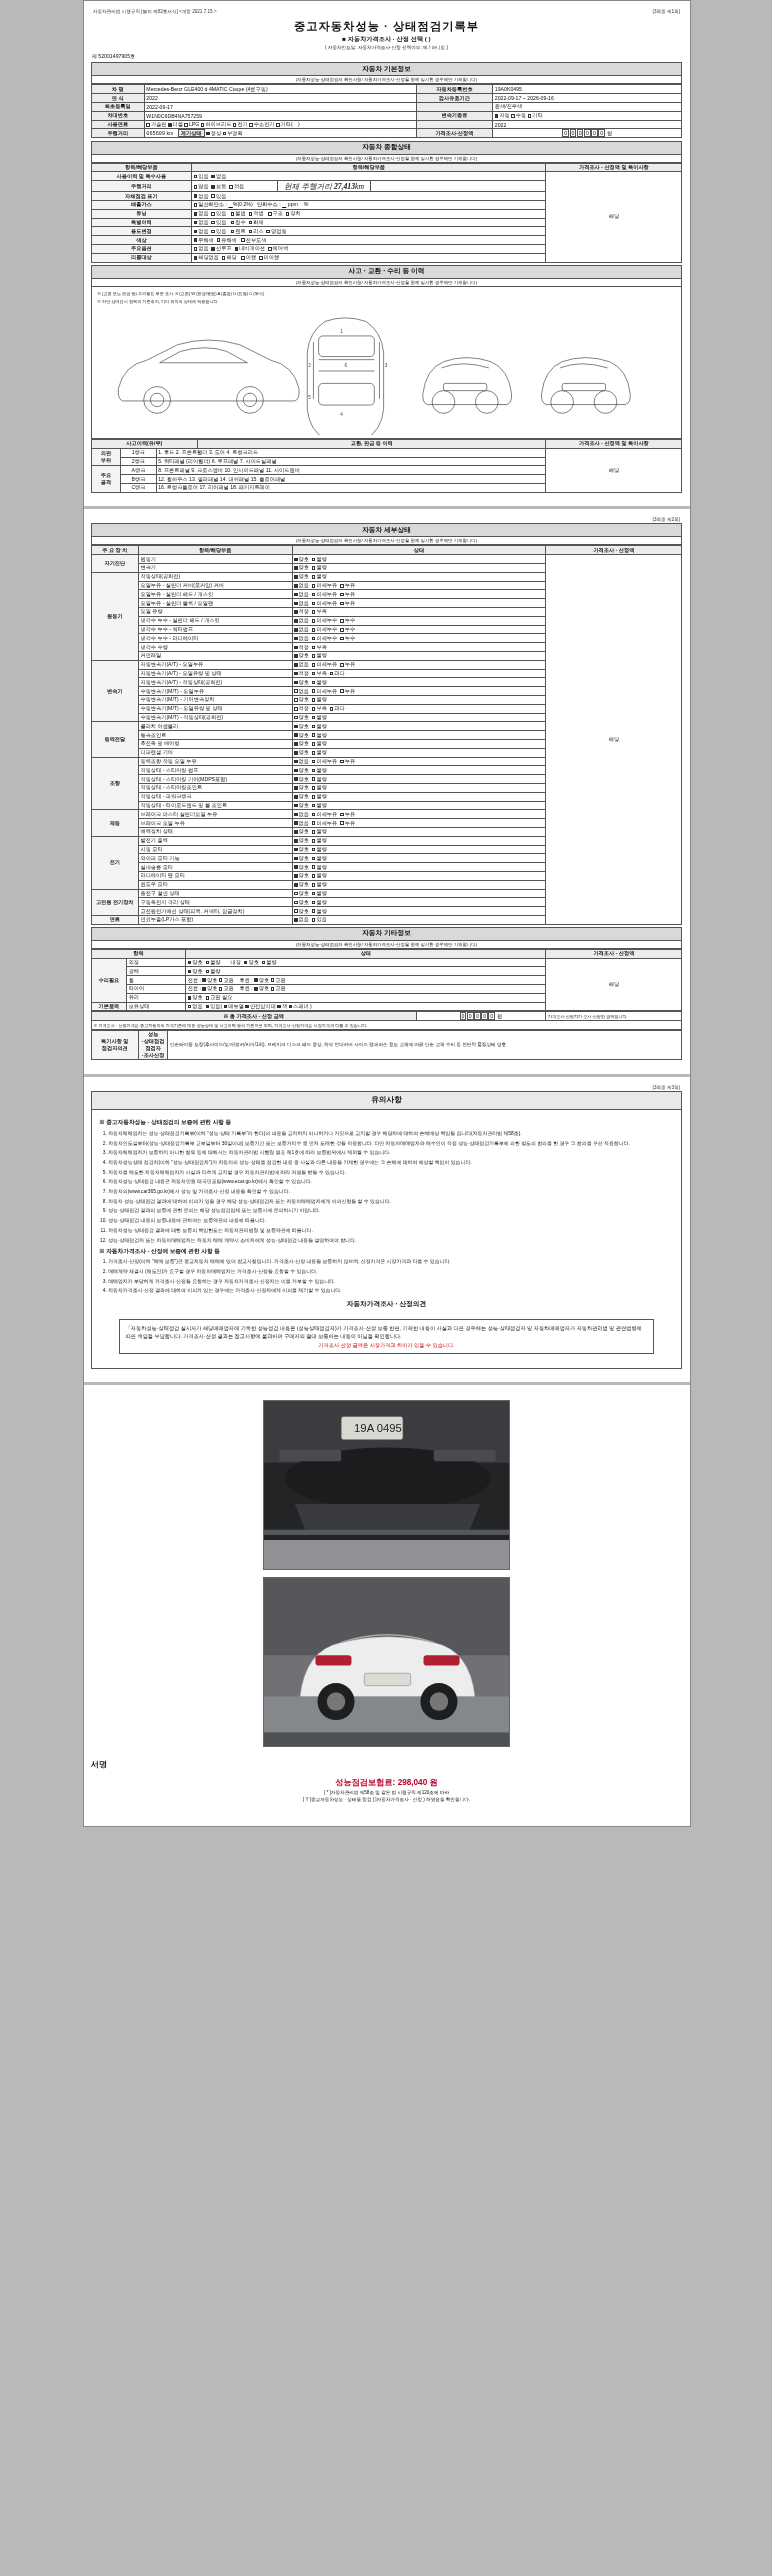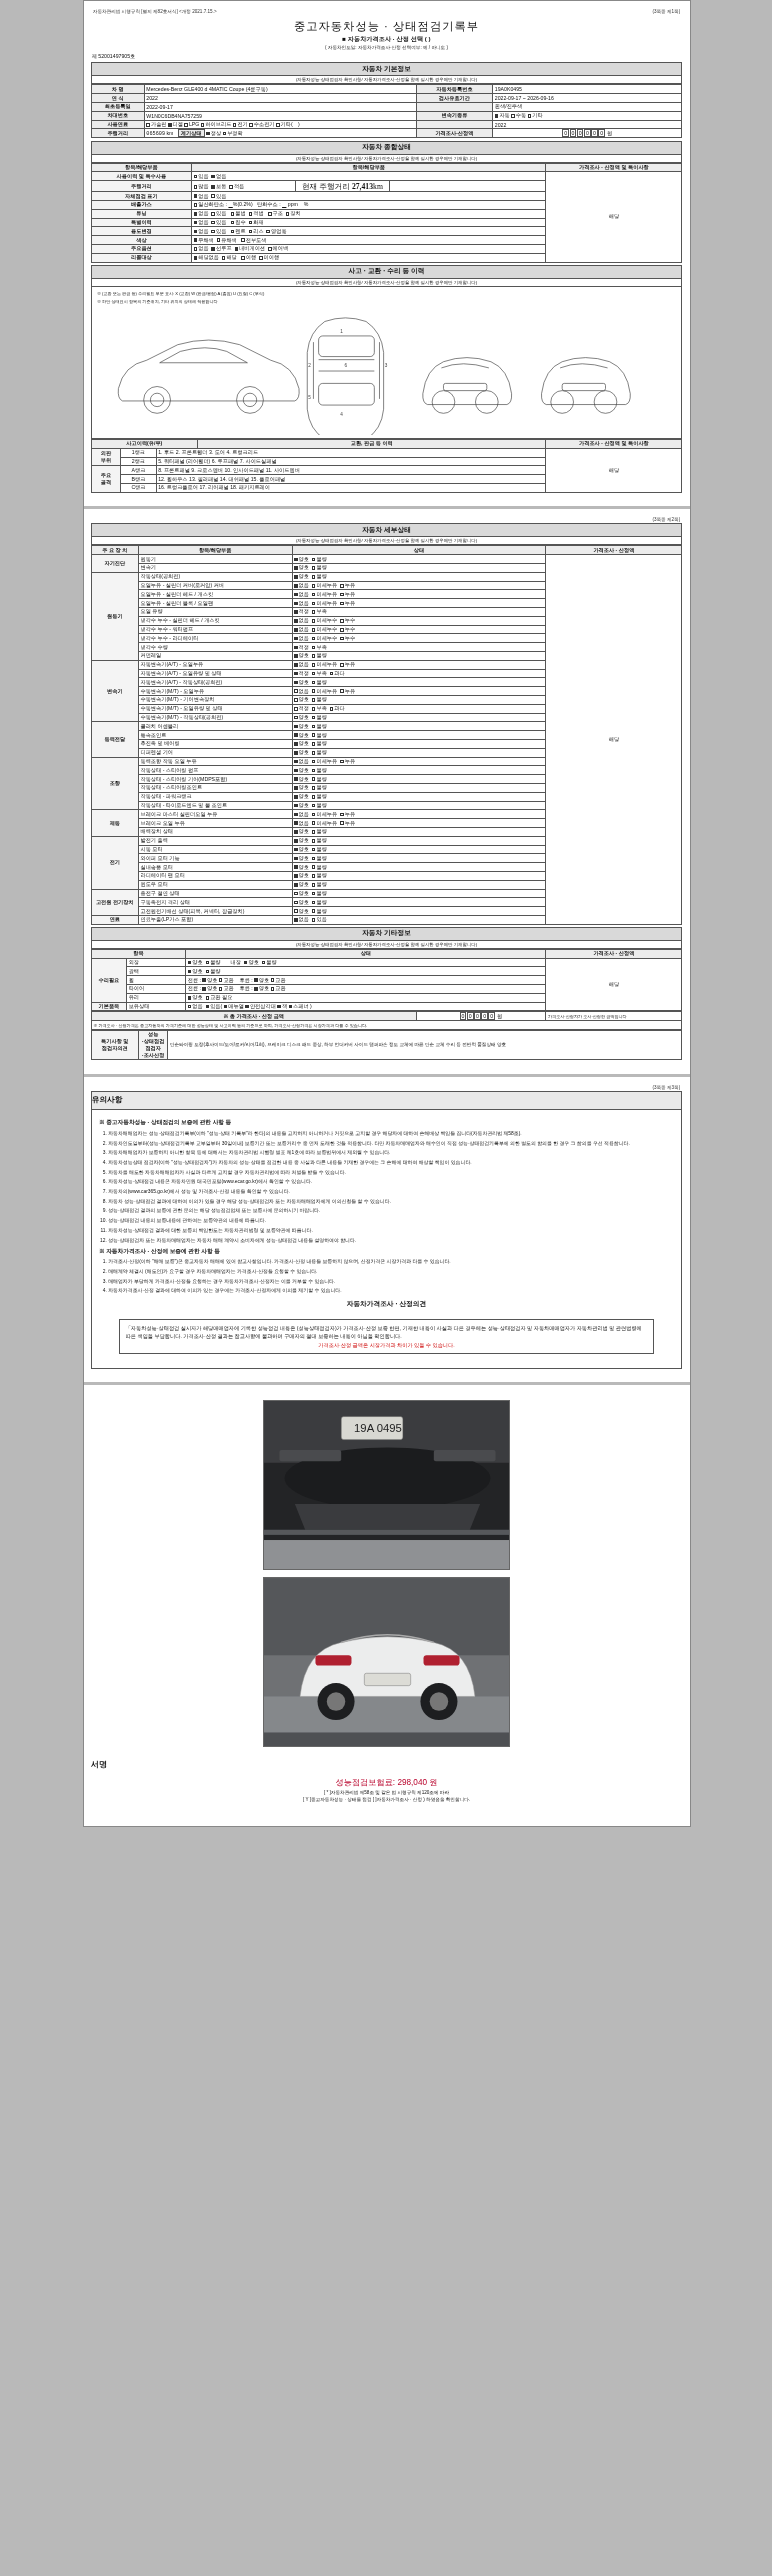--- a/index.html
+++ b/index.html
@@ -14,50 +14,50 @@
     width:608px; margin:0 auto; background:#fff;
     border:0.5px solid #888; padding:0; position:relative;
   }
   .sheet { margin:0 auto 13.4px auto; }
   .sheet:first-child { padding-top:11.3px; }
   .topline { display:flex; justify-content:space-between; font-size:4.6px; color:#333; padding:1px 2.1px; }
   .topline .l { font-size:4.6px; }
   table { border-collapse:collapse; width:100%; }
   td, th { border:0.5px solid #555; padding:0.5px 1.5px; vertical-align:middle; font-size:5.2px; }
   .ttl {
-    text-align:center; font-size:11.3px; font-weight:normal; letter-spacing:1px;
+    text-align:center; font-size:11.3px; font-weight:bold; letter-spacing:1px;
     padding:4.1px 0 1px 0;
   }
   .subttl { text-align:center; font-size:6.2px; font-weight:bold; padding-bottom:1px; }
   .subttl2 { text-align:center; font-size:4.6px; padding-bottom:3.1px; color:#222; }
   .bar {
     background:#d9d9d9; text-align:center; font-weight:bold; font-size:6.7px;
     border:0.5px solid #555; padding:1.5px 0;
   }
   .barsub { text-align:center; font-size:4.4px; padding:1px 0; border:0.5px solid #555; border-top:none; background:#fff;}
   .hdr { background:#ececec; text-align:center; font-weight:bold; }
   .c { text-align:center; }
   .sm { font-size:4.6px; }
   .xs { font-size:4.1px; }
   .cb { display:inline-block; width:3.6px; height:3.6px; border:0.5px solid #333; margin-right:1px; vertical-align:-0.5px; background:#fff;}
   .cbk { display:inline-block; width:3.6px; height:3.6px; border:0.5px solid #333; margin-right:1px; vertical-align:-0.5px; background:#333;}
   .u { text-decoration:underline; }
   .mono { font-family:"Liberation Mono", monospace; }
   .boxnum { display:inline-block; border:0.5px solid #555; width:6.7px; text-align:center; margin-right:0.5px; font-size:5.2px;}
-  .notice-title { text-align:left; font-weight:bold; font-size:7.7px; padding:3.6px 0; border:0.5px solid #555; background:#e9e9e9;}
+  .notice-title { text-align:center; font-weight:bold; font-size:7.7px; padding:3.6px 0; border:0.5px solid #555; background:#e9e9e9;}
   .notice-body { border:0.5px solid #555; border-top:none; padding:5.2px 7.2px 7.2px 7.2px; }
   .notice-h { font-weight:bold; font-size:5.7px; margin:4.1px 0 2.6px 0; }
   ol.nl { margin:0 0 0 9.3px; padding:0; }
   ol.nl li { margin-bottom:2.6px; line-height:1.45; font-size:4.9px; }
   .decl-box { border:0.5px solid #555; margin:6.2px 20.6px; padding:4.1px 5.2px; text-align:center; font-size:5.2px; }
   .decl-title { text-align:center; font-weight:bold; font-size:6.7px; padding:3.1px 0; }
   .photos-title { text-align:center; font-weight:bold; font-size:7.7px; padding:3.6px 0; border:0.5px solid #555; background:#e9e9e9;}
   .photo { width:247px; height:170px; margin:7.2px auto; border:0.5px solid #666; overflow:hidden; position:relative; }
   .sign-title { text-align:left; font-weight:bold; font-size:8.2px; padding:5.2px 0; }
-  .price { text-align:center; font-size:8.2px; font-weight:normal; color:#b8002a; padding:2.1px 0 1px 0;}
+  .price { text-align:center; font-size:8.2px; font-weight:bold; color:#b8002a; padding:2.1px 0 1px 0;}
   .footnote { text-align:center; font-size:4.6px; padding:1px 0; }
   .diagram { border:0.5px solid #555; border-top:none; padding:3.1px; }
   .carbox { height:129px; position:relative; }
   .legend { font-size:4.1px; line-height:1.5; padding:1px 2.1px; }
   .tight td { padding:0 1.5px; height:8.8px; }
   .labelcol { background:#f4f4f4; text-align:center; font-weight:bold; }
   .red { color:#c00; }
   .hand { font-family:"Liberation Serif", serif; font-size:7.7px; }
 </style>
 </head>
@@ -141,21 +141,21 @@
     <tr>
       <td class="labelcol">사용이력
 및 특수사용</td>
       <td><span class="cb"></span>있음 &nbsp;<span class="cbk"></span>없음</td>
       <td class="c" rowspan="10" style="vertical-align:middle;">해당</td>
     </tr>
     <tr>
       <td class="labelcol">주행거리</td>
       <td>
         <span class="cb"></span>많음 &nbsp;<span class="cbk"></span>보통 &nbsp;<span class="cb"></span>적음
-        <span style="border:0.5px solid #555; padding:0.5px 6.2px; margin-left:49px;" class="hand">현재 주행거리 <b>27,413</b>km</span>
+        <span style="border:0.5px solid #555; padding:0.5px 6.2px; margin-left:31px;font-style:italic;" class="hand">현재 주행거리 <b>27,413</b>km</span>
       </td>
     </tr>
     <tr>
       <td class="labelcol">자체점검 표기</td>
       <td><span class="cbk"></span>없음 &nbsp;<span class="cb"></span>있음</td>
     </tr>
     <tr>
       <td class="labelcol">배출가스</td>
       <td>
         <span class="cb"></span>일산화탄소 : <span class="u">&nbsp;&nbsp;&nbsp;</span>%(0.2%) &nbsp; 탄화수소 : <span class="u">&nbsp;&nbsp;&nbsp;</span> ppm &nbsp;&nbsp; %

